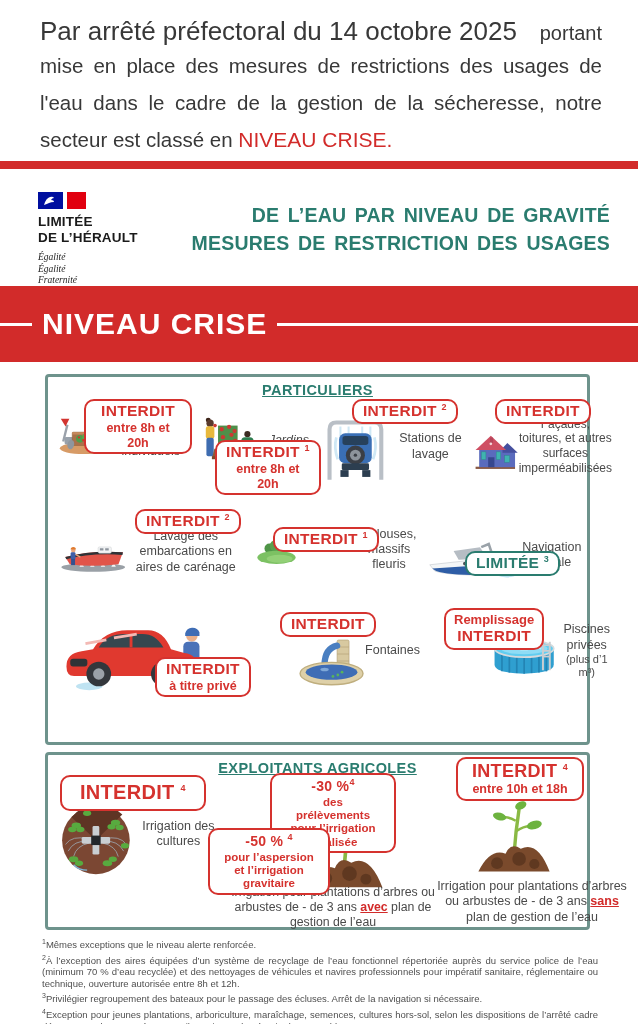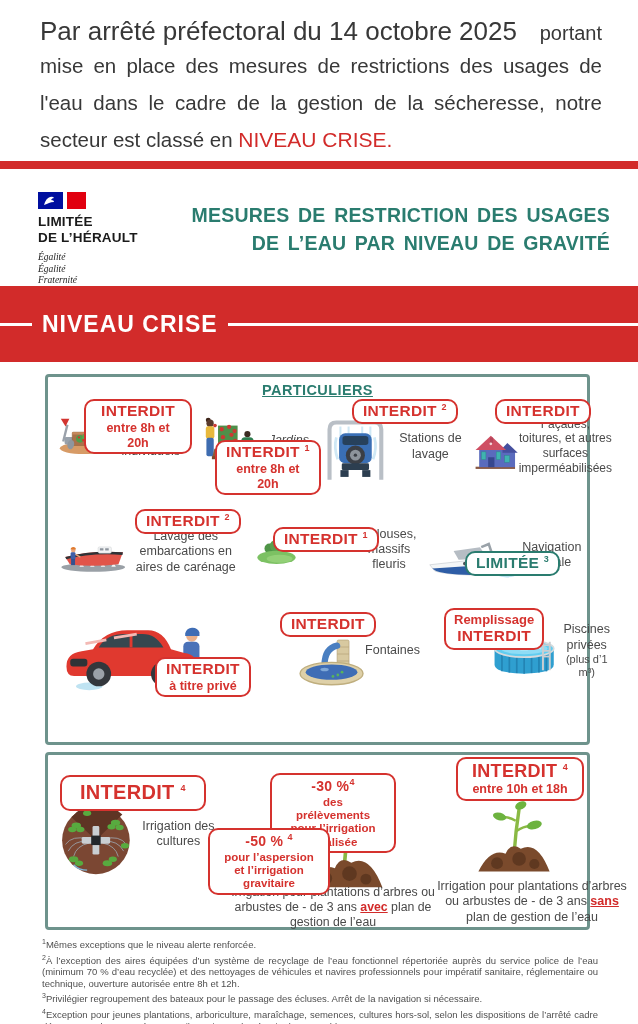--- a/index.html
+++ b/index.html
@@ -34,21 +34,21 @@
   .flag .r{width:19px;height:17px;background:#e1000f;margin-left:4px;}
   .logo .ln{font-weight:bold;font-size:13.5px;line-height:16px;letter-spacing:.2px;}
   .motto{margin-top:6px;font-family:"Liberation Serif","DejaVu Serif",serif;font-style:italic;font-size:9.5px;line-height:11.5px;color:#222;}
   .h-title{position:absolute;left:150px;top:201px;width:460px;text-align:right;color:var(--teal);font-weight:bold;font-size:19.5px;line-height:28px;word-spacing:3px;letter-spacing:.2px;}
 
   
   .banner{position:absolute;left:0;top:286px;width:638px;height:76px;background:var(--red);display:flex;align-items:center;}
   .banner .seg{height:3px;background:#fff;}
   .banner .seg.left{width:32px;}
   .banner .seg.right{flex:1;}
-  .banner .lbl{color:#fff;font-weight:bold;font-size:23px;letter-spacing:1px;margin:0 10px;white-space:nowrap;}
+  .banner .lbl{color:#fff;font-weight:bold;font-size:30px;letter-spacing:1px;margin:0 10px;white-space:nowrap;}
 
   
   .box{position:absolute;left:45px;width:545px;border:3px solid var(--box-border);border-radius:4px;background:#fff;}
   .box.particuliers{top:374px;height:371px;}
   .box.agricoles{top:752px;height:178px;}
   .sec-title{position:absolute;left:0;top:5px;width:100%;text-align:center;color:var(--teal);font-weight:bold;font-size:14.5px;letter-spacing:.4px;text-decoration:underline;}
 
   .item{position:absolute;display:flex;flex-direction:row;align-items:center;}
   .cap{font-size:12.5px;color:var(--cap);text-align:center;line-height:1.22;margin-top:2px;}
   .cap .sm{display:block;font-size:11px;}
@@ -105,22 +105,22 @@
     <div class="ln">LIMITÉE</div>
     <div class="ln">DE L’HÉRAULT</div>
     <div class="motto">
       <div>Égalité</div>
       <div>Égalité</div>
       <div>Fraternité</div>
     </div>
   </div>
 
   <div class="h-title">
+    <div>DE L’EAU PAR NIVEAU DE GRAVITÉ</div>
     <div>MESURES DE RESTRICTION DES USAGES</div>
-    <div>DE L’EAU PAR NIVEAU DE GRAVITÉ</div>
   </div>
 
   <div class="banner">
     <span class="seg left"></span>
     <span class="lbl">NIVEAU CRISE</span>
     <span class="seg right"></span>
   </div>
 
   <div class="box particuliers">
     <div class="sec-title">PARTICULIERS</div>
@@ -351,20 +351,21 @@
           <line x1="93" y1="42" x2="105" y2="42" stroke="#c9ced2" stroke-width="3"></line>
       </svg>
       <div class="cap">
         <span>Piscines privées</span>
         <span class="sm">(plus d’1 m³)</span>
       </div>
     </div>
   </div>
 
   <div class="box agricoles">
+    <div class="sec-title">EXPLOITANTS AGRICOLES</div>
 
     <div class="item" style="left:8px;top:20px;width:165px;">
       <div class="badge xl" style="left:4px;top:0;padding:4px 18px;">
         <span class="b-main"><span>INTERDIT</span> <sup>4</sup></span>
       </div>
       <svg width="112" height="100" viewBox="0 0 118 106" style="margin-top:16px;">
         <circle cx="59" cy="52" r="50" fill="#7b4733"></circle>
         <path d="M59 52 L23 18 A50 50 0 0 1 98 14 Z" fill="#5e3424"></path>
         <g stroke="#9aa1a8" stroke-width="1.3" fill="none">
           <path d="M48 50 Q24 44 14 58"></path>

